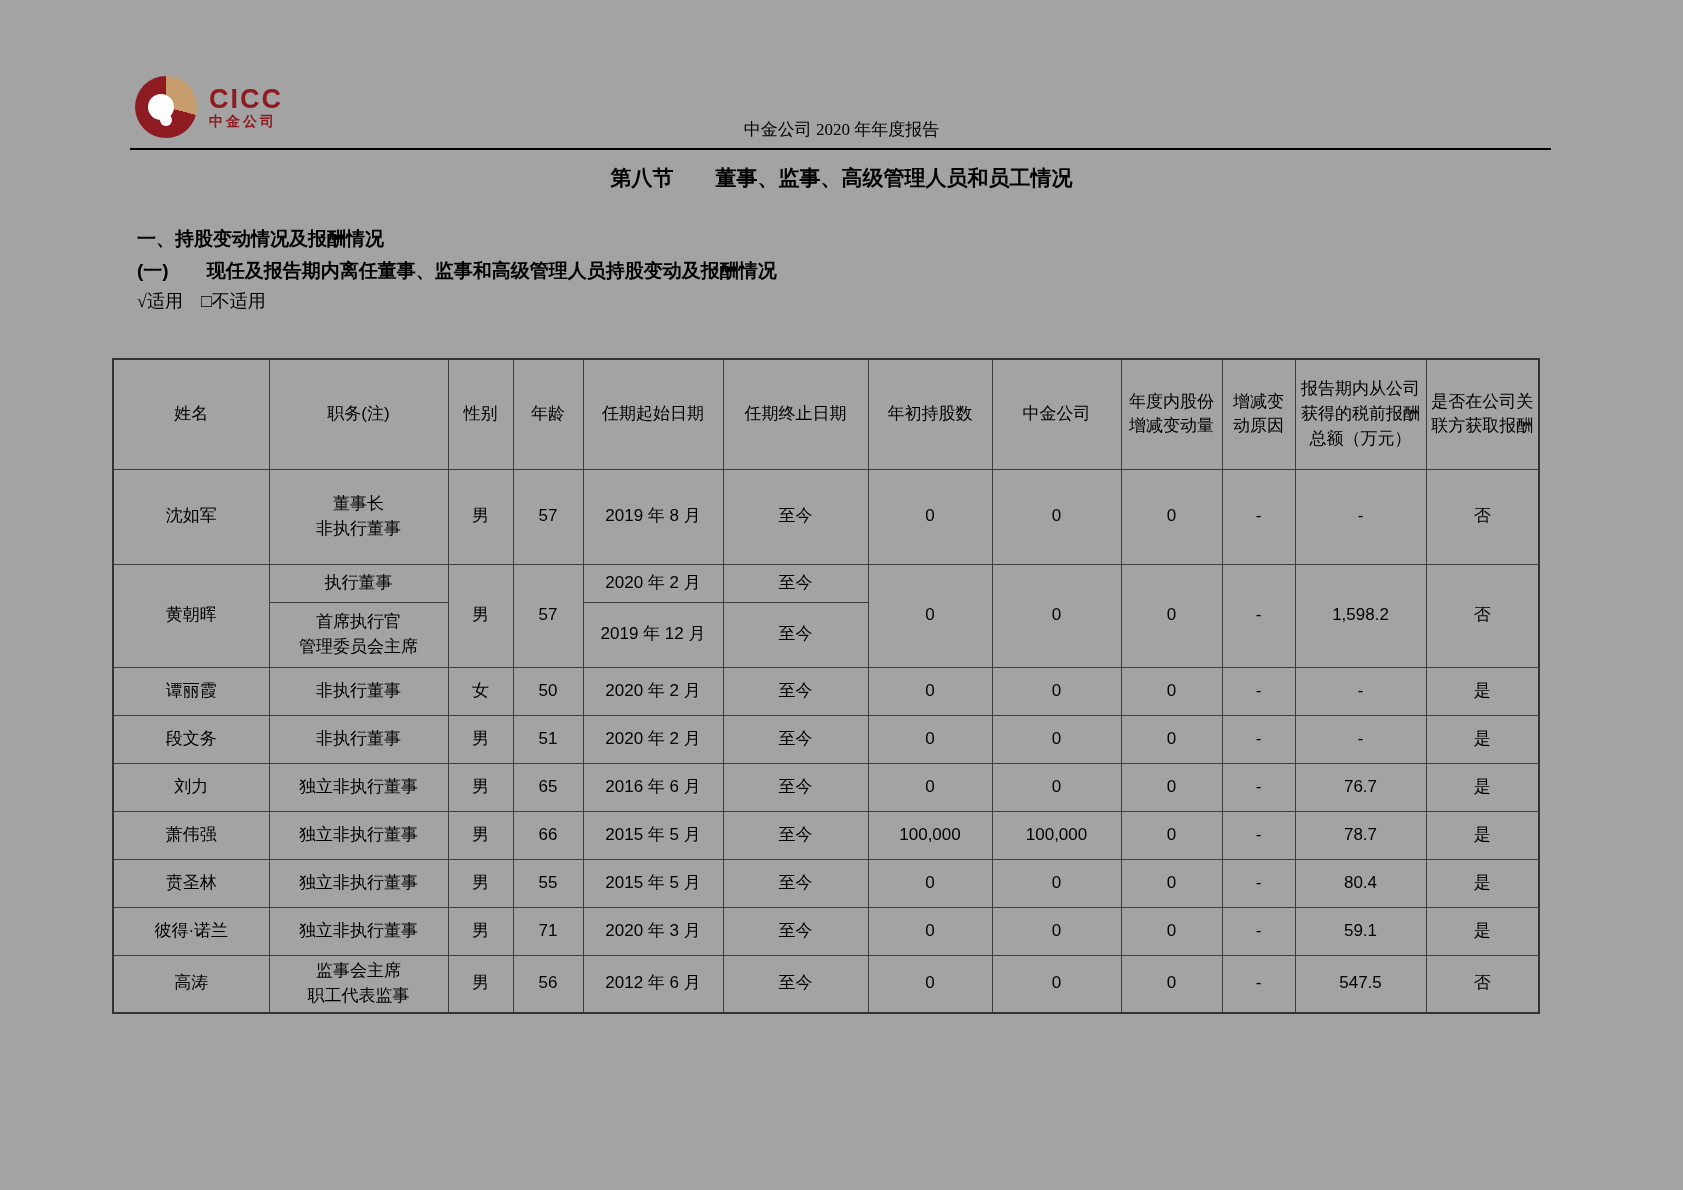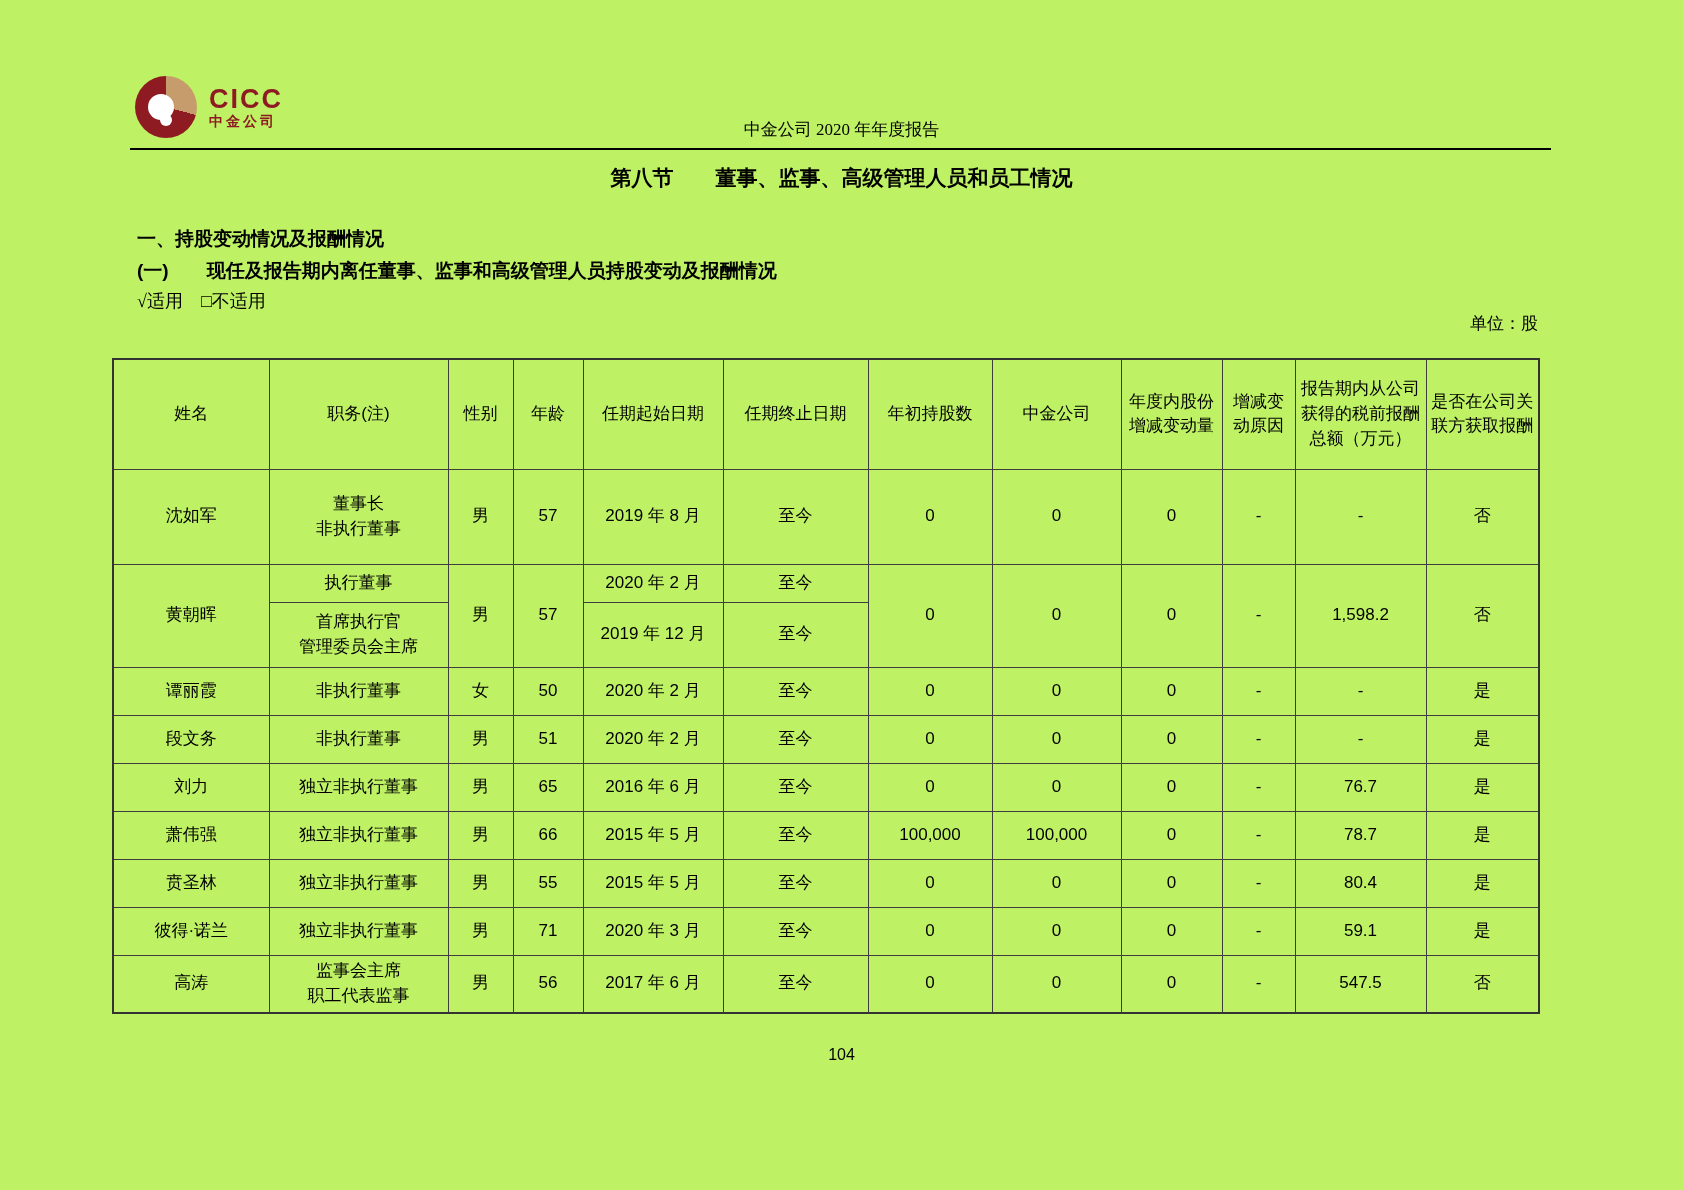--- a/index.html
+++ b/index.html
@@ -1,19 +1,19 @@
 <!DOCTYPE html>
 <html><head>
 <meta charset="utf-8">
 <style>
   html,body{margin:0;padding:0;background:#ffffff;}
   .page{
     position:relative;
     width:1683px;height:1190px;
-    background:#bef264;
+    background:#a3a3a3;
     color:#000;
     font-family:"Liberation Serif","DejaVu Serif",serif;
     overflow:hidden;
   }
   
   .brand{position:absolute;left:135px;top:76px;display:flex;align-items:center;}
   .logo-mark{width:62px;height:62px;border-radius:50%;
     background:conic-gradient(#c69c6d 0deg 105deg,#8e1b22 105deg 360deg);
     position:relative;flex:0 0 auto;}
   .logo-mark::after{content:"";position:absolute;width:26px;height:26px;background:#fff;
@@ -76,21 +76,20 @@
       <div class="logo-cn">中金公司</div>
     </div>
   </div>
   <div class="running-title">中金公司 2020 年年度报告</div>
   <div class="header-rule"></div>
 
   <div class="chapter-title">第八节　　董事、监事、高级管理人员和员工情况</div>
   <div class="sec-h1">一、持股变动情况及报酬情况</div>
   <div class="sec-h2">(一)　　现任及报告期内离任董事、监事和高级管理人员持股变动及报酬情况</div>
   <div class="applicability">√适用　□不适用</div>
-  <div class="unit-note">单位：股</div>
 
   <table class="grid">
     <colgroup>
       <col style="width:156px">
         <col style="width:179px">
         <col style="width:65px">
       <col style="width:70px">
         <col style="width:140px">
         <col style="width:145px">
       <col style="width:124px">
@@ -235,27 +234,26 @@
         <td class="dash">-</td>
         <td class="comp">59.1</td>
         <td>是</td>
       </tr>
       <tr class="rh-d">
         <td>高涛</td>
         <td class="pre">监事会主席
 职工代表监事</td>
         <td>男</td>
         <td>56</td>
-        <td class="nowrap">2017 年 6 月</td>
+        <td class="nowrap">2012 年 6 月</td>
         <td>至今</td>
         <td class="num">0</td>
         <td class="num">0</td>
         <td class="num">0</td>
         <td class="dash">-</td>
         <td class="comp">547.5</td>
         <td>否</td>
       </tr>
     </tbody>
   </table>
 
-  <div class="page-number">104</div>
 
 </div>
 
 </body></html>

